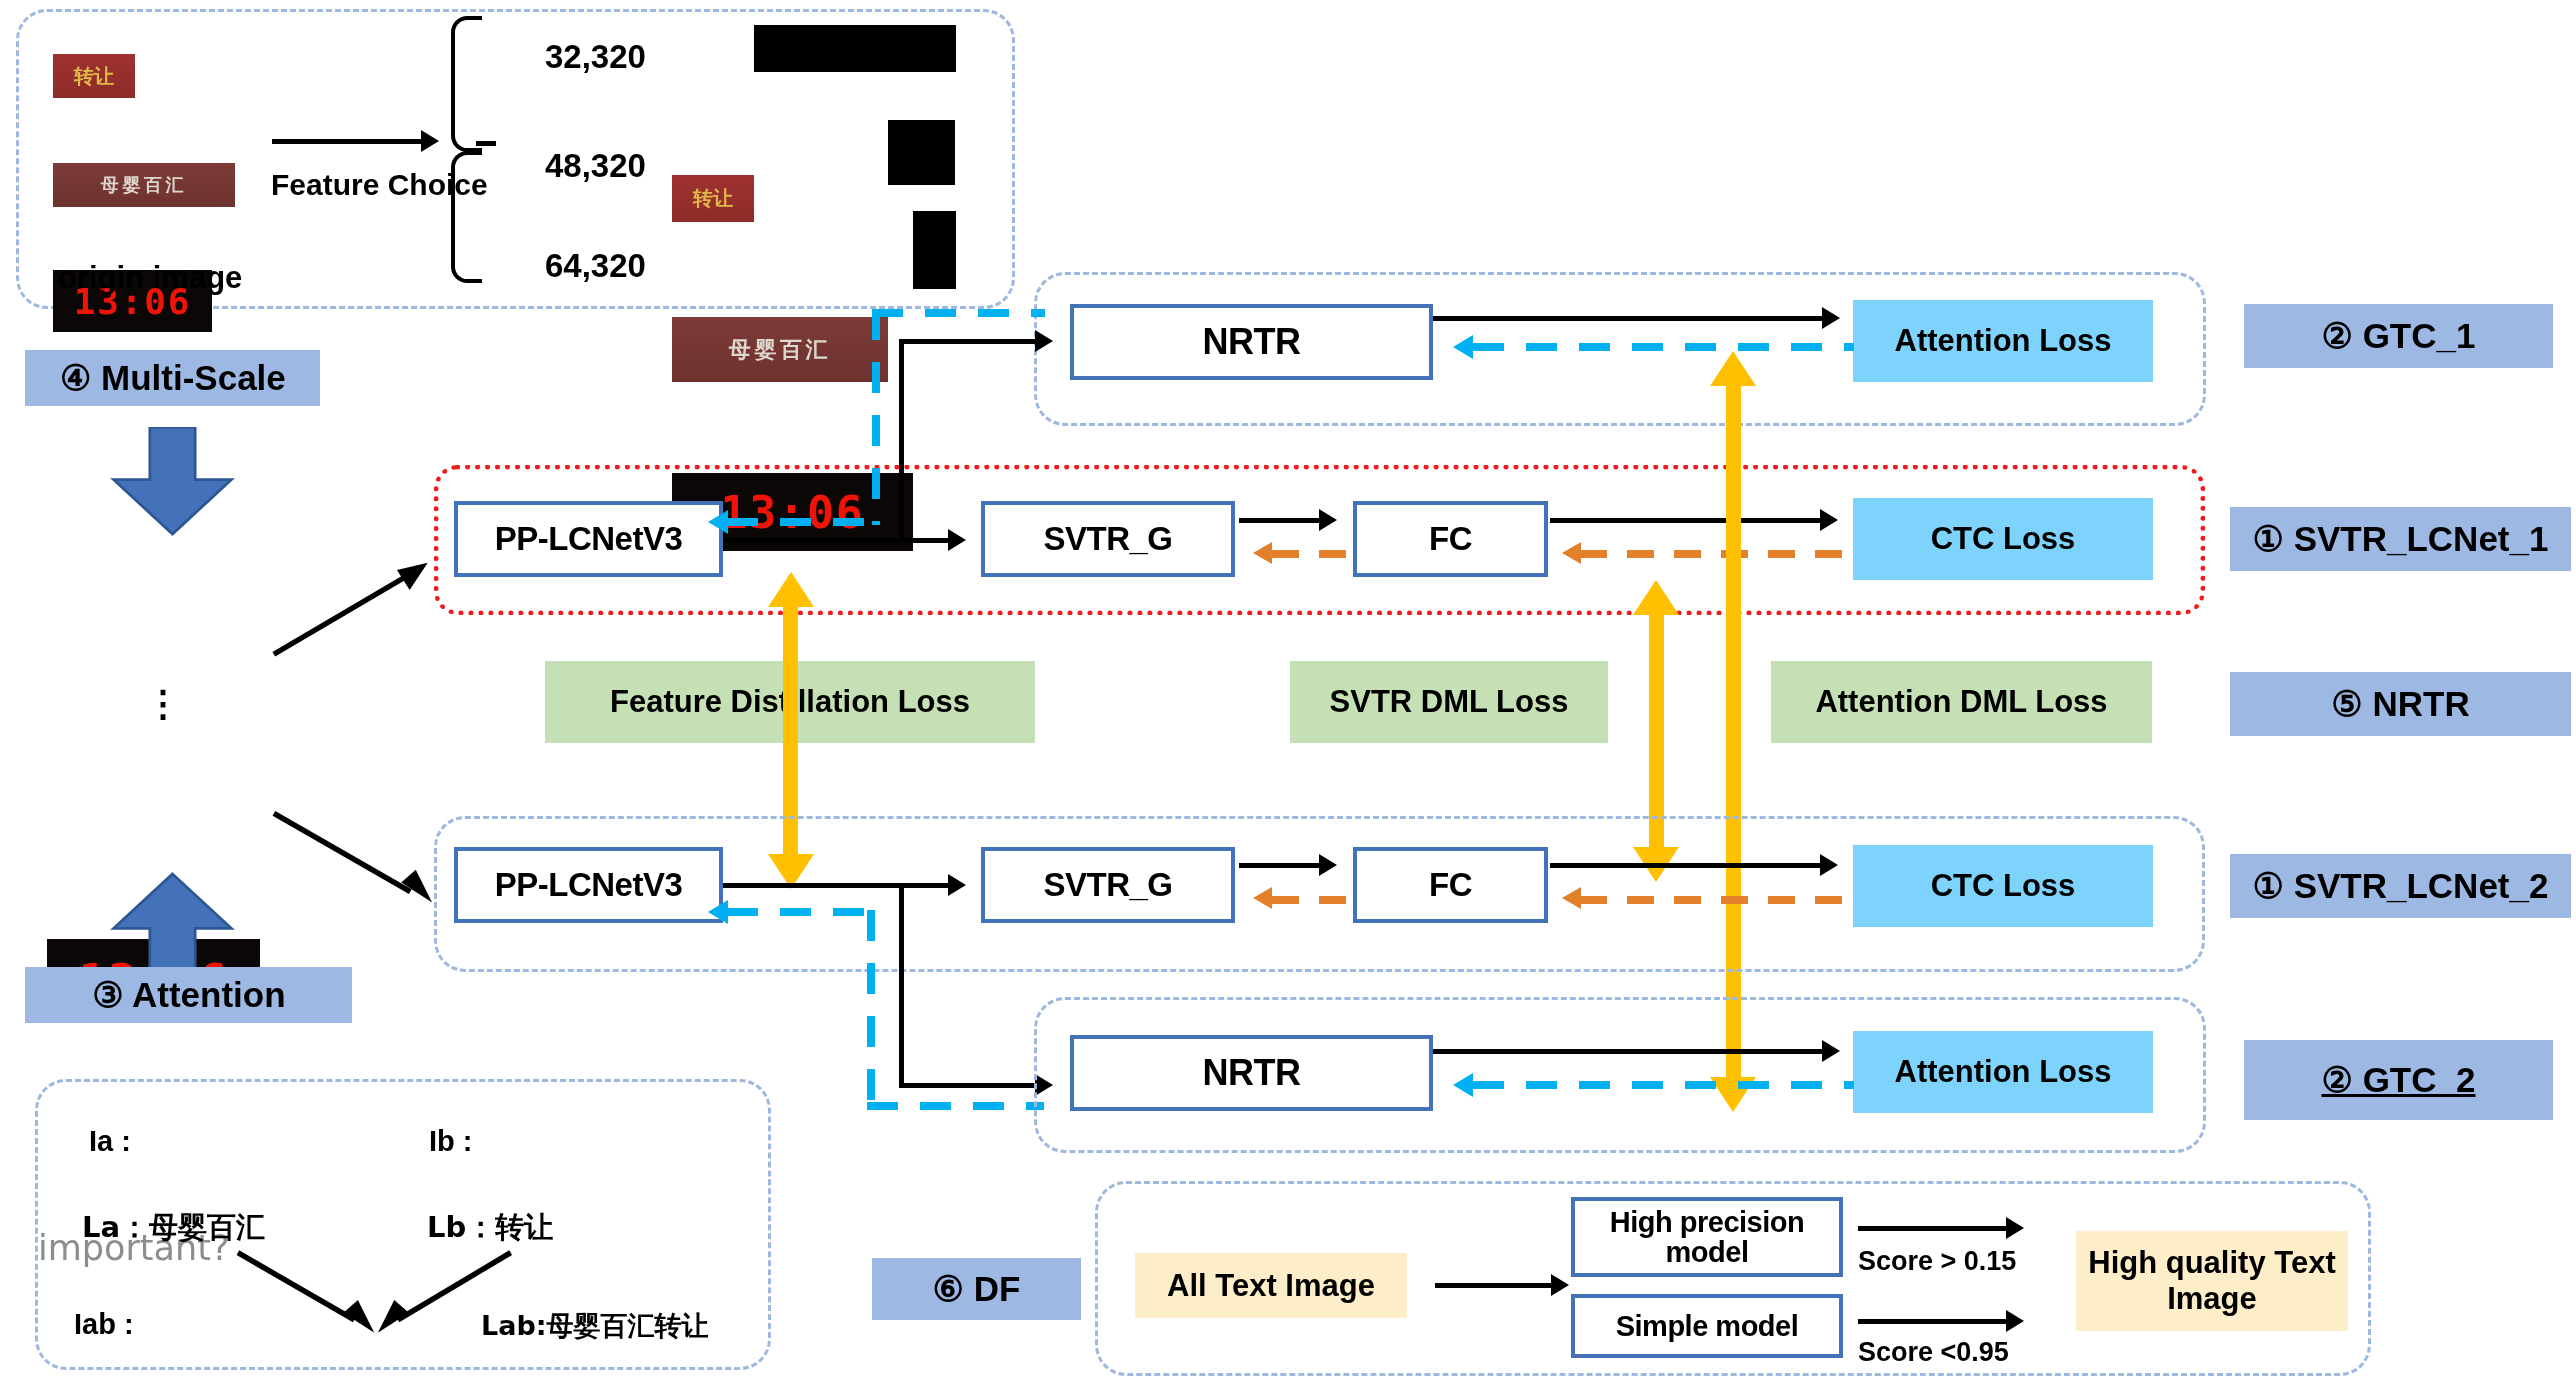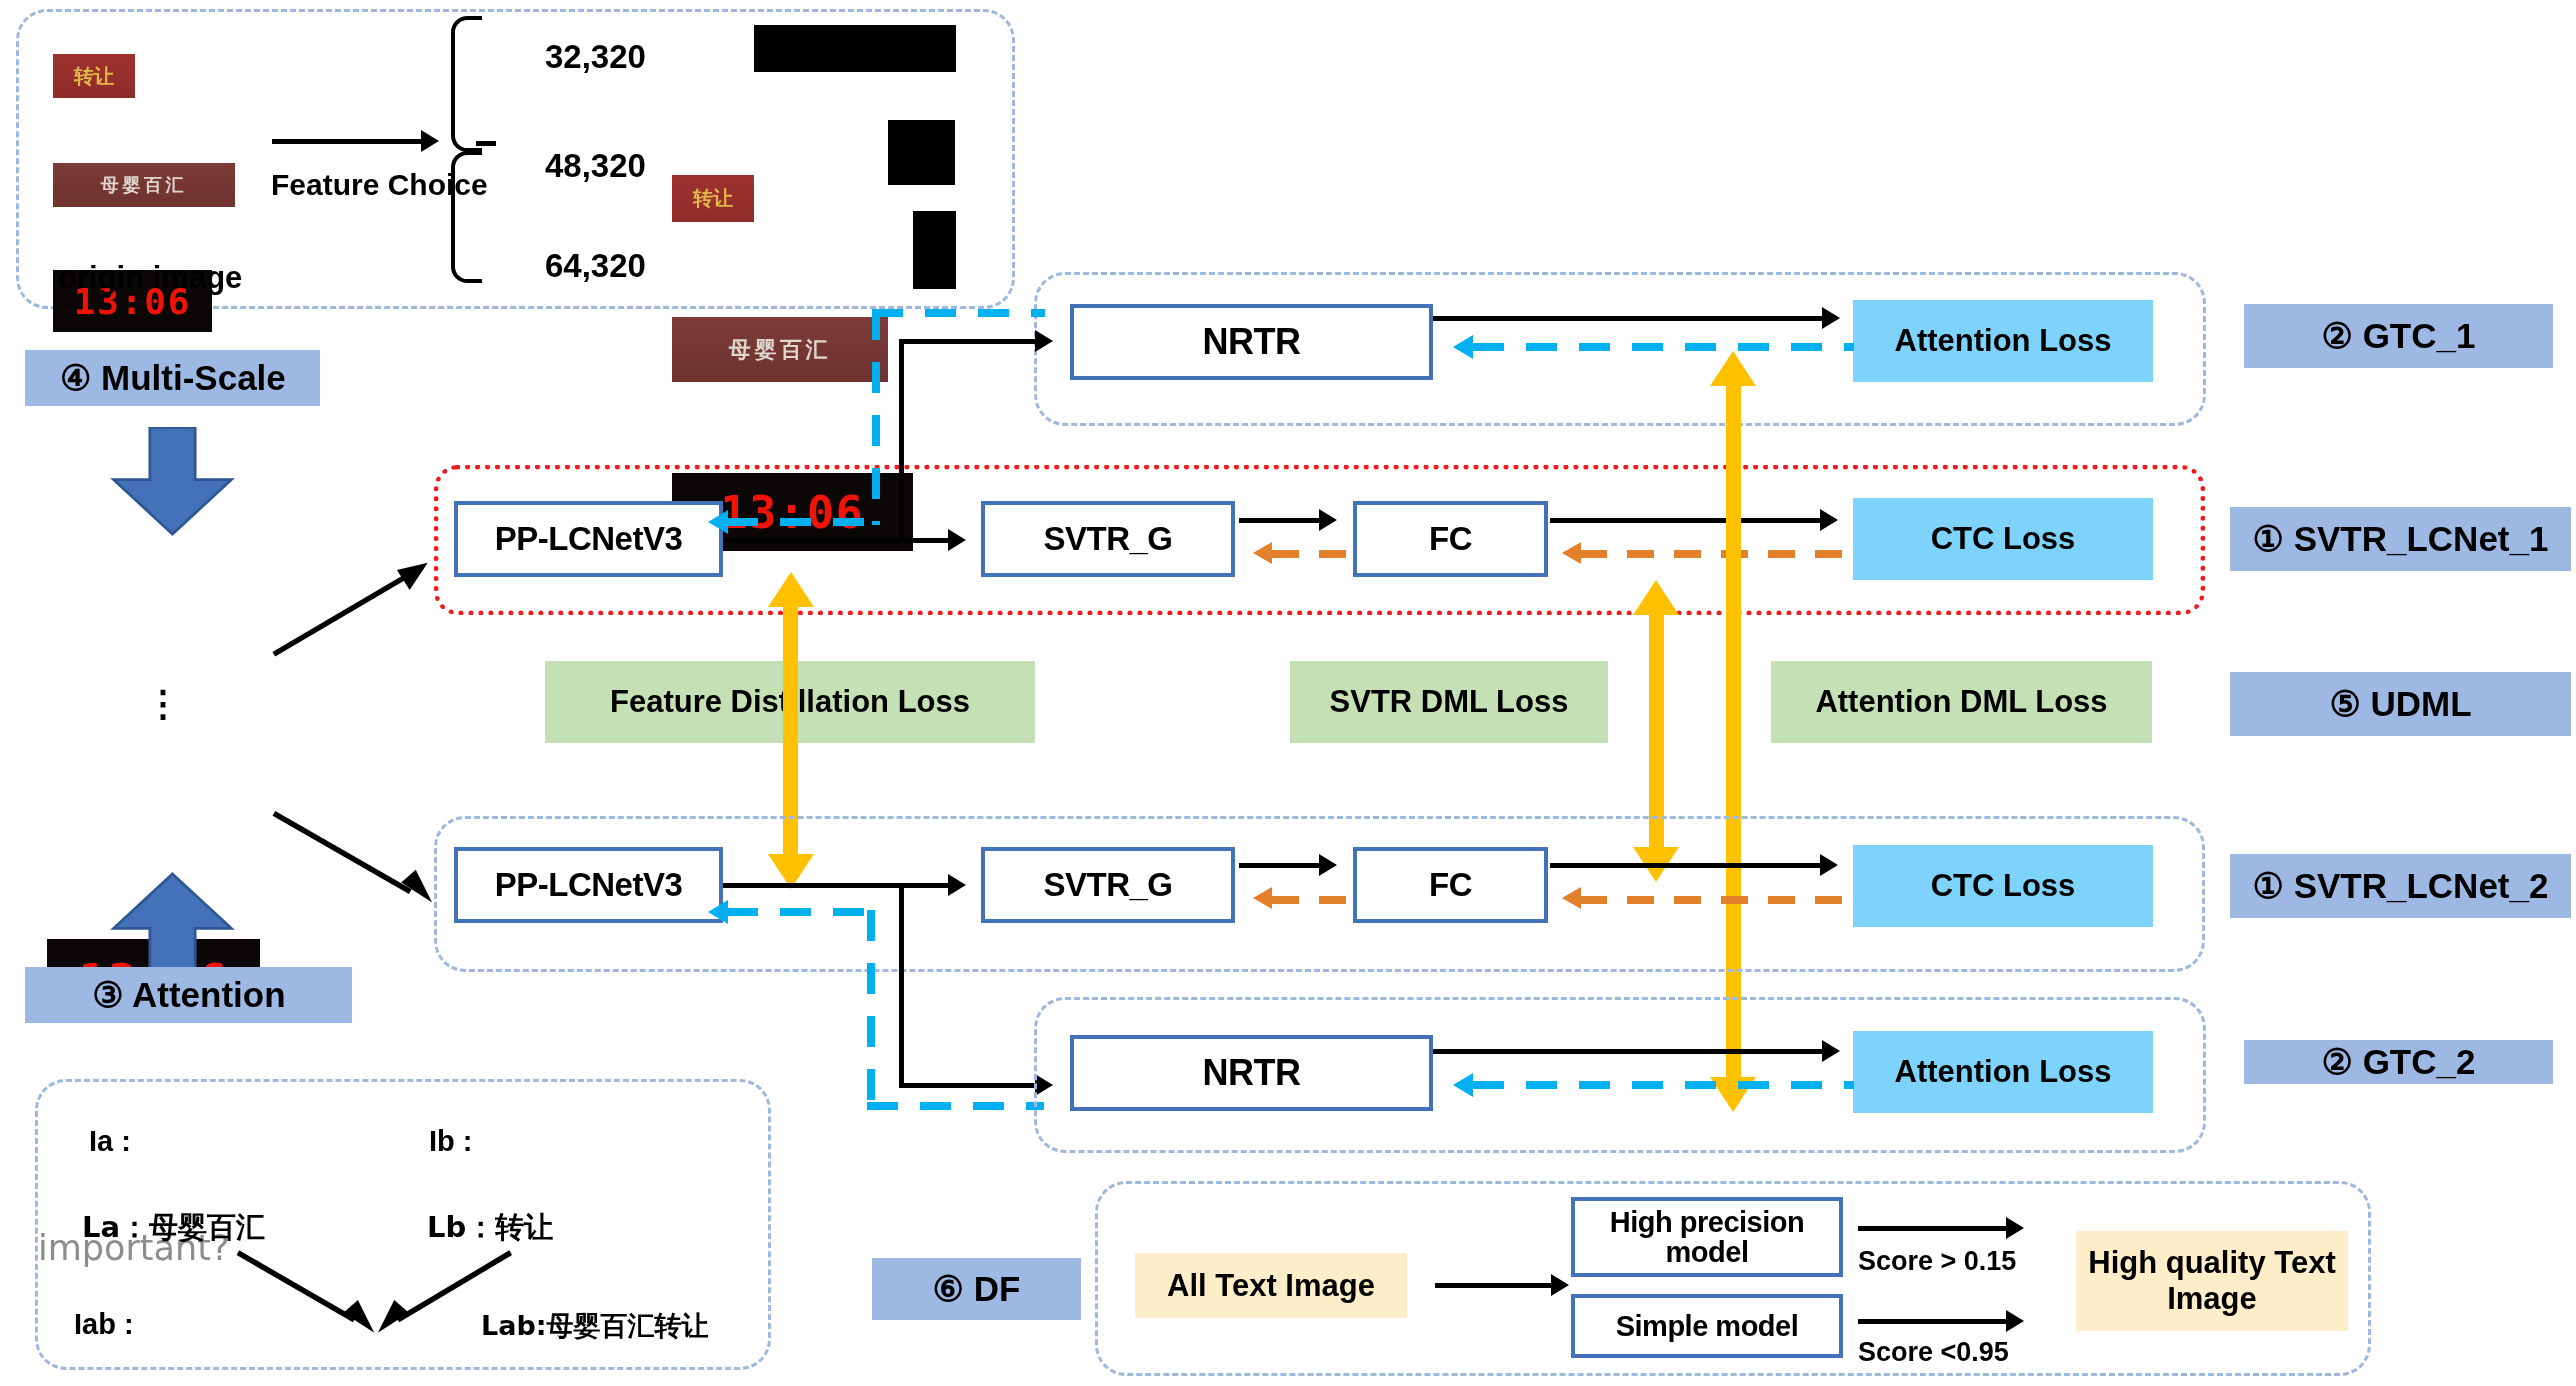--- a/index.html
+++ b/index.html
@@ -176,21 +176,21 @@
   <div class="or-arrow-l" style="left:1253px;top:542px;"></div>
 
   <div class="abs hline" style="left:1550px;top:518px;width:272px;"></div>
   <div class="arrow-r" style="left:1820px;top:509px;"></div>
   <div class="abs or-h" style="left:1580px;top:550px;width:272px;"></div>
   <div class="or-arrow-l" style="left:1562px;top:542px;"></div>
 
   <div class="abs loss-green ctr" style="left:545px;top:661px;width:490px;height:82px;font-size:31px;">Feature Distillation Loss</div>
   <div class="abs loss-green ctr" style="left:1290px;top:661px;width:318px;height:82px;font-size:31px;">SVTR DML Loss</div>
   <div class="abs loss-green ctr" style="left:1771px;top:661px;width:381px;height:82px;font-size:31px;">Attention DML Loss</div>
-  <div class="abs chip ctr" style="left:2230px;top:672px;width:341px;height:64px;font-size:35px;">⑤ UDML</div>
+  <div class="abs chip ctr" style="left:2230px;top:672px;width:341px;height:64px;font-size:35px;">⑤ NRTR</div>
 
   <div class="yel-shaft" style="left:783px;top:603px;height:254px;"></div>
   <div class="yel-up" style="left:768px;top:572px;"></div>
   <div class="yel-dn" style="left:768px;top:854px;"></div>
 
   <div class="yel-shaft" style="left:1649px;top:610px;height:241px;"></div>
   <div class="yel-up" style="left:1633px;top:580px;"></div>
   <div class="yel-dn" style="left:1633px;top:847px;"></div>
 
   <div class="yel-shaft" style="left:1726px;top:381px;height:699px;"></div>
@@ -221,21 +221,21 @@
   <div class="or-arrow-l" style="left:1253px;top:887px;"></div>
 
   <div class="abs hline" style="left:1550px;top:863px;width:272px;"></div>
   <div class="arrow-r" style="left:1820px;top:854px;"></div>
   <div class="abs or-h" style="left:1580px;top:896px;width:272px;"></div>
   <div class="or-arrow-l" style="left:1562px;top:887px;"></div>
 
   <div class="abs grp" style="left:1034px;top:997px;width:1172px;height:156px;"></div>
   <div class="abs mod ctr" style="left:1070px;top:1035px;width:363px;height:76px;font-size:36px;">NRTR</div>
   <div class="abs loss-orange ctr" style="left:1853px;top:1031px;width:300px;height:82px;font-size:31px;">Attention Loss</div>
-  <div class="abs chip ctr" style="left:2244px;top:1040px;width:309px;height:44px;font-size:35px;">② GTC_2</div>
+  <div class="abs chip ctr" style="left:2244px;top:1040px;width:309px;height:80px;font-size:35px;text-decoration:underline;">② GTC_2</div>
 
   <div class="abs hline" style="left:1433px;top:1049px;width:391px;"></div>
   <div class="arrow-r" style="left:1822px;top:1040px;"></div>
   <div class="abs cy-h" style="left:1473px;top:1081px;width:381px;"></div>
   <div class="cy-arrow-l" style="left:1453px;top:1073px;"></div>
 
   <div class="abs grp" style="left:35px;top:1079px;width:736px;height:291px;"></div>
 
   <div class="abs plainlabel" style="left:89px;top:1125px;font-size:29px;">Ia :</div>
 

